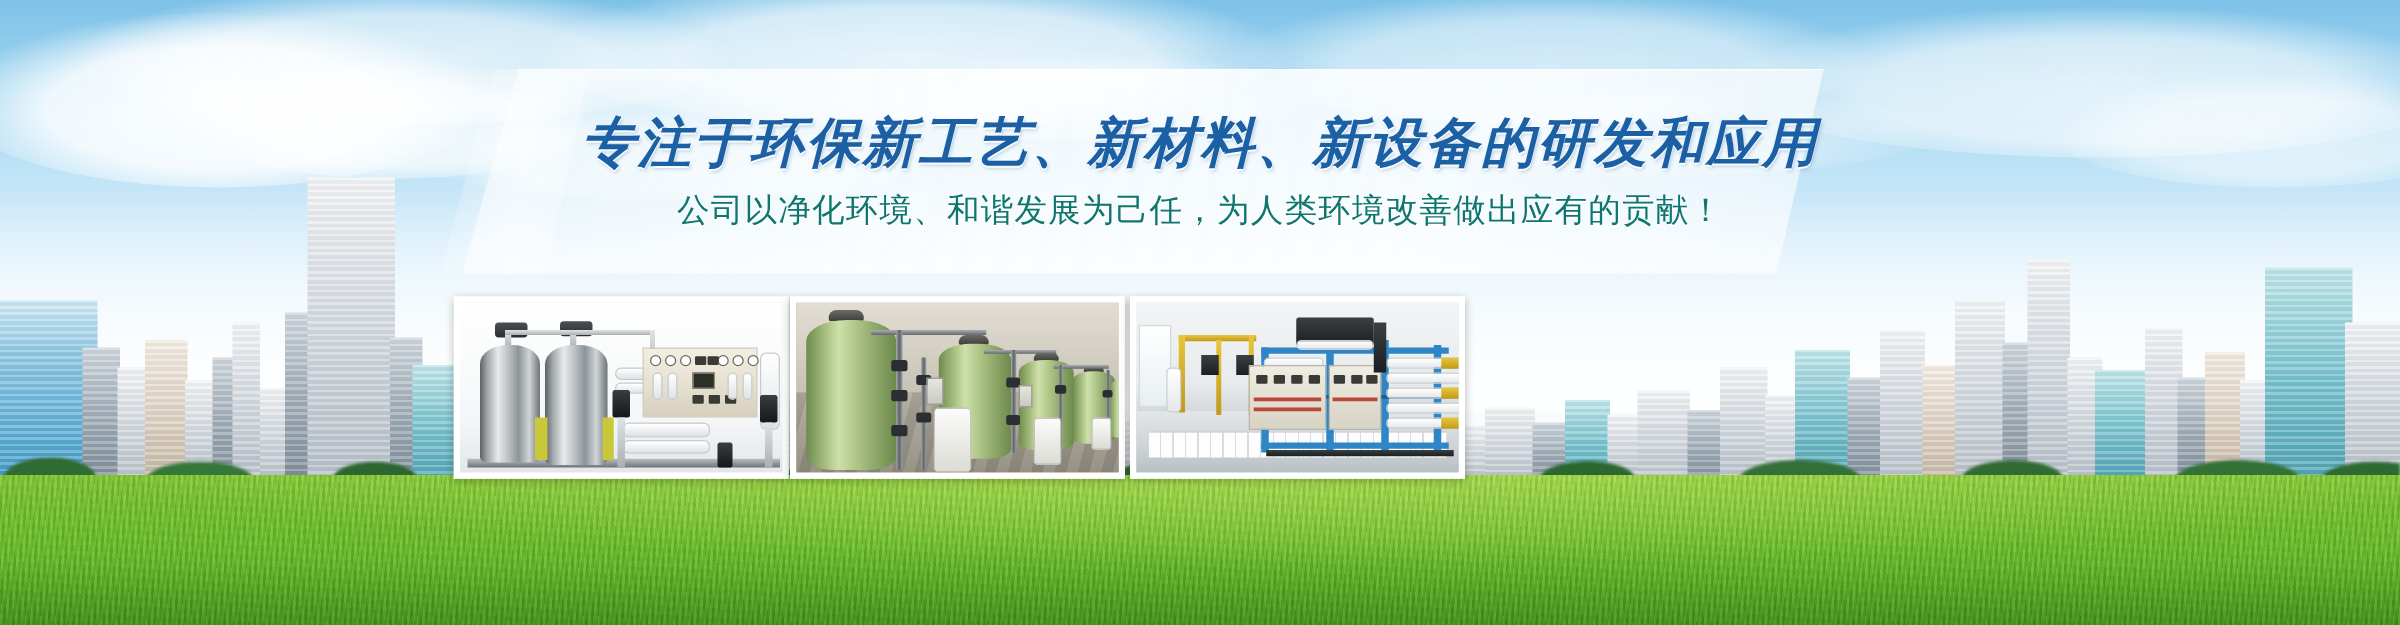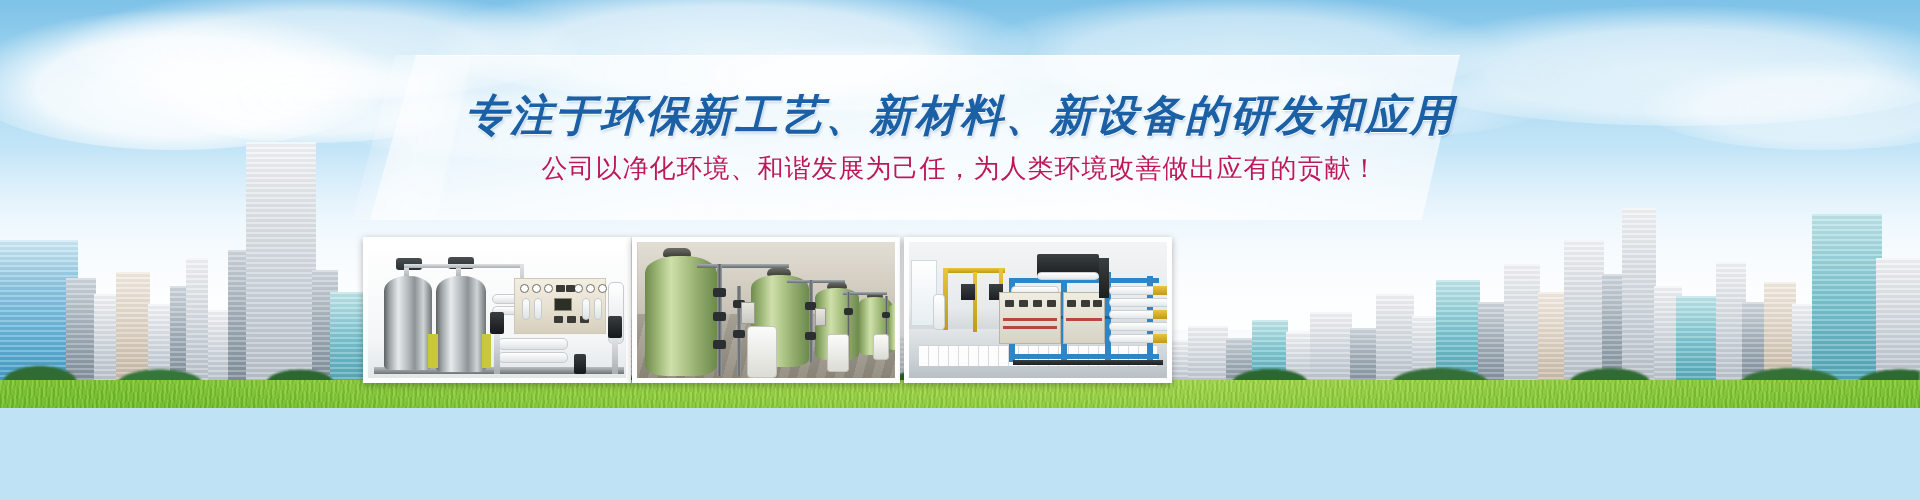--- a/index.html
+++ b/index.html
@@ -1,20 +1,20 @@
 <!DOCTYPE html>
 <html><head>
 <meta charset="utf-8">
 <style>
   * { margin:0; padding:0; box-sizing:border-box; }
   html,body { width:1920px; height:500px; overflow:hidden; }
   body { font-family:"Liberation Sans", sans-serif; background:#bfe2f4; }
 
   .banner {
-    position:relative; width:1920px; height:408px; overflow:hidden;
+    position:relative; width:1920px; height:500px; overflow:hidden;
   }
 
   
   .sky {
     position:absolute; left:0; top:0; width:1920px; height:330px;
     background:
       linear-gradient(180deg,#7ec2e8 0%, #9bd2ef 18%, #bde2f6 40%, #d9eefb 62%, #eef7fd 82%, #f7fcff 100%);
   }
   .cloud {
     position:absolute; border-radius:50%;
@@ -118,21 +118,21 @@
     text-shadow:0 1px 0 rgba(255,255,255,.9), 1px 2px 3px rgba(120,160,195,.45);
     white-space:nowrap;
   }
   .subline {
     margin-top:7px;
     font-size:14.5px; font-weight:bold; font-style:italic; color:#1d5f9e;
     letter-spacing:1.35px; white-space:nowrap;
   }
   .tagline {
     margin-top:13px;
-    font-size:26px; color:#be185d; letter-spacing:1px; white-space:nowrap;
+    font-size:26px; color:#0f766e; letter-spacing:1px; white-space:nowrap;
     text-shadow:0 1px 0 rgba(255,255,255,.85);
   }
 
   
   .photos { position:absolute; left:0; top:237px; width:1920px; height:150px; }
   .photo {
     position:absolute; top:0; border:5px solid #ffffff;
     box-shadow:0 2px 7px rgba(0,0,0,.30);
     overflow:hidden; background:#e9edef;
   }

